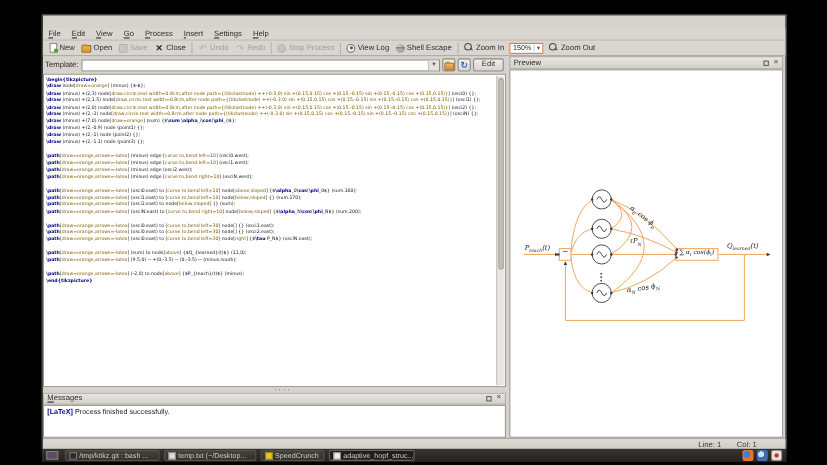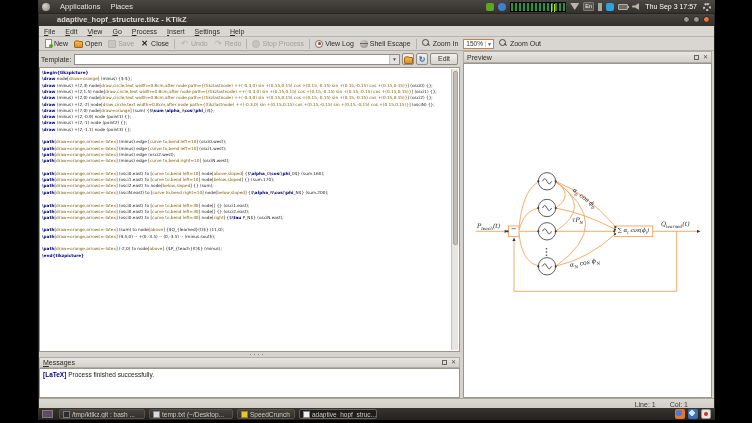--- a/index.html
+++ b/index.html
@@ -144,48 +144,22 @@
   .ri-ff{background:radial-gradient(circle at 40% 40%,#4a7bd0 0 35%,#e8752a 40%);}
   .ri-net{background:radial-gradient(circle at 40% 40%,#cfe4f5 0 30%,#3f6fb0 35%);}
   .ri-med{background:#e8e4de;border:1px solid #999;position:relative;}
   .ri-med::after{content:"";position:absolute;inset:2px;border-radius:50%;background:#c7361f;}
 </style>
 </head>
 <body>
 
 <div class="screen">
 
-  <div class="panel">
-    <span class="panel-logo"></span>
-    <span class="pmenu">Applications</span>
-    <span class="pmenu">Places</span>
-    <span class="panel-right" id="tray">
-        <span class="t-check"></span>
-        <span class="t-blue"></span>
-        <span class="t-mon"></span>
-        <span class="t-wifi"></span>
-        <span class="t-en">En</span>
-        <span class="t-bt"></span>
-        <span class="t-skype"></span>
-        <span class="t-batt"></span>
-        <span class="t-vol"></span>
-        <span class="clock">Thu Sep 3 17:57</span>
-        <span class="t-gear"></span>
-      </span>
-  </div>
 
   <div class="window">
-    <div class="titlebar">
-      <span>adaptive_hopf_structure.tikz - KTikZ</span>
-      <span class="winbtns">
-        <span class="wb"></span>
-        <span class="wb"></span>
-        <span class="wb close"></span>
-      </span>
-    </div>
 
     <div class="menubar" id="menubar">
         <span class="menu-item"><u>F</u>ile</span>
         <span class="menu-item"><u>E</u>dit</span>
         <span class="menu-item"><u>V</u>iew</span>
         <span class="menu-item"><u>G</u>o</span>
         <span class="menu-item"><u>P</u>rocess</span>
         <span class="menu-item"><u>I</u>nsert</span>
         <span class="menu-item"><u>S</u>ettings</span>
         <span class="menu-item"><u>H</u>elp</span>

